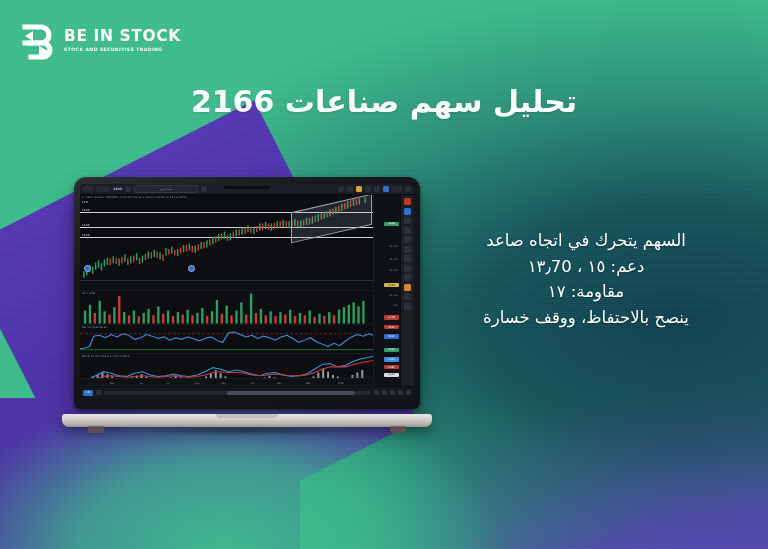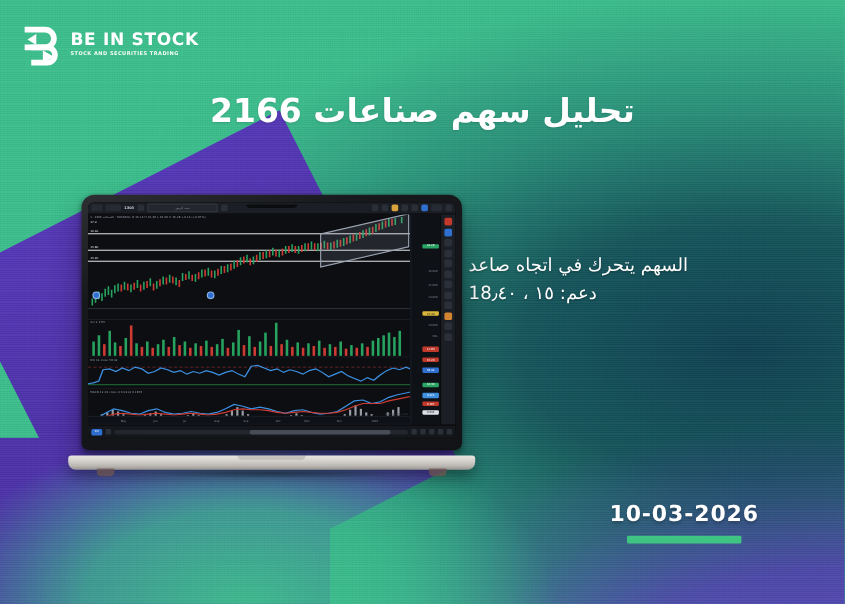--- a/index.html
+++ b/index.html
@@ -34,21 +34,21 @@
   .logo-title{color:#fff;font-size:15.5px;font-weight:700;letter-spacing:.6px;line-height:1;}
   .logo-sub{color:#fff;font-size:4.6px;font-weight:700;letter-spacing:.42px;line-height:1;margin-top:3.5px;opacity:.96;}
 
   
   .headline{position:absolute;left:0;top:84px;width:768px;text-align:center;
     color:#fff;font-size:30px;font-weight:700;letter-spacing:.2px;
     direction:rtl;text-shadow:0 1px 2px rgba(0,0,0,.13);}
 
   
   .analysis{position:absolute;right:22px;top:228px;width:320px;
-    direction:rtl;text-align:left;color:#fff;}
+    direction:rtl;text-align:center;color:#fff;}
   .analysis p{margin:0;font-size:16.5px;line-height:1.55;font-weight:400;
     text-shadow:0 1px 2px rgba(0,0,0,.3);}
 
   
   .datewrap{position:absolute;right:78px;bottom:55px;text-align:center;}
   .date-text{color:#fff;font-size:20px;font-weight:700;letter-spacing:.8px;
     text-shadow:0 1px 3px rgba(0,0,0,.28);}
   .date-bar{width:104px;height:7px;background:#3fc383;border-radius:1px;margin:8px auto 0;}
 
   
@@ -144,27 +144,25 @@
     <div class="logo-text">
       <div class="logo-title">BE IN STOCK</div>
       <div class="logo-sub">STOCK AND SECURITIES TRADING</div>
     </div>
   </div>
 
   <div class="headline">تحليل سهم صناعات 2166</div>
 
   <div class="analysis">
     <p>السهم يتحرك في اتجاه صاعد</p>
-    <p>دعم: ١٥ ، 18٫٤٠</p>
+    <p>دعم: ١٥ ، ١٣٫70</p>
+    <p>مقاومة: ١٧</p>
+    <p>ينصح بالاحتفاظ، ووقف خسارة</p>
   </div>
 
-  <div class="datewrap">
-    <div class="date-text">10-03-2026</div>
-    <div class="date-bar"></div>
-  </div>
 
   <div class="laptop">
     <div class="lid">
       <div class="screen">
         <div class="notch"></div>
 
         <div class="tv">
 
           <div class="tv-top">
             <div class="tv-pill" style="width:8px"></div>

